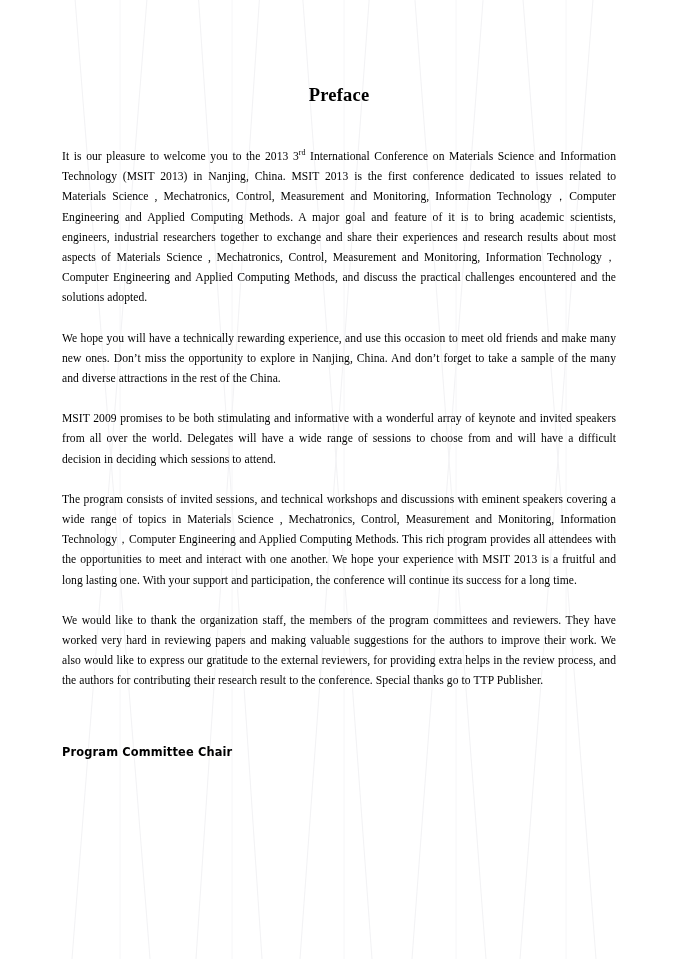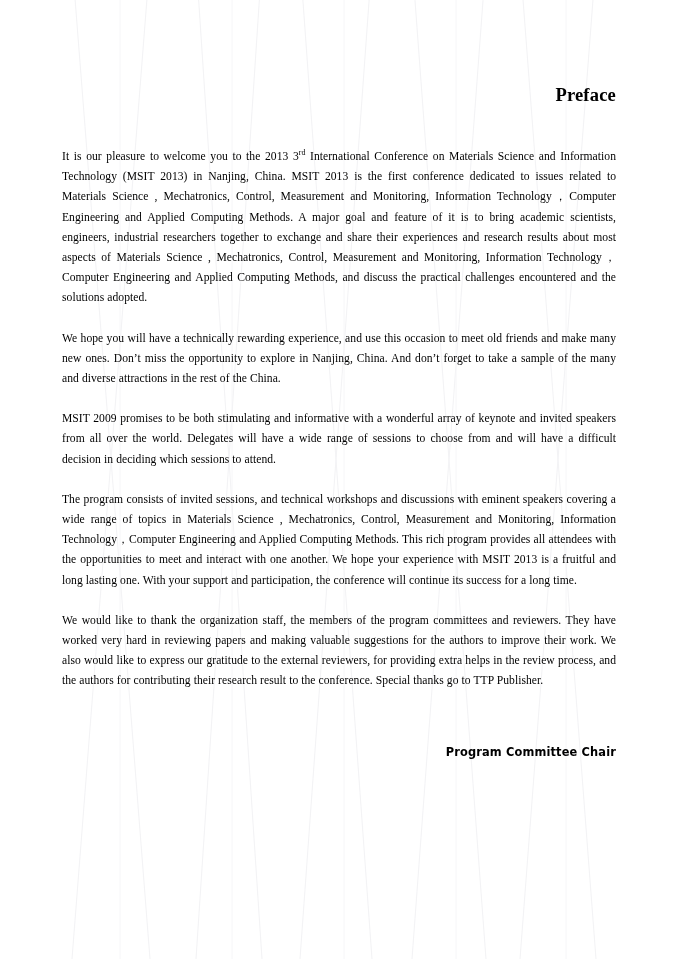--- a/index.html
+++ b/index.html
@@ -36,21 +36,21 @@
 
   .content {
     position: absolute;
     left: 62px;
     top: 0;
     width: 554px;
   }
 
   
   .doc-title {
-    text-align: right;
+    text-align: center;
     font-family: "Liberation Serif", "DejaVu Serif", serif;
     font-weight: bold;
     font-size: 18.5px;
     line-height: 22px;
     letter-spacing: 0.2px;
     margin: 0;
     padding-top: 84px;
   }
 
   
@@ -77,21 +77,20 @@
   .signature {
     margin-top: 53px;
   }
   .sig-role {
     font-family: "DejaVu Sans", "Liberation Sans", sans-serif;
     font-weight: bold;
     font-size: 11.4px;
     line-height: 15px;
     letter-spacing: 0.15px;
     margin: 0;
-    text-align: right;
   }
   .sig-name {
     font-family: "Liberation Serif", "DejaVu Serif", serif;
     font-size: 11.6px;
     line-height: 17px;
     margin: 2px 0 0 0;
   }
 </style>
 </head>
 <body>

